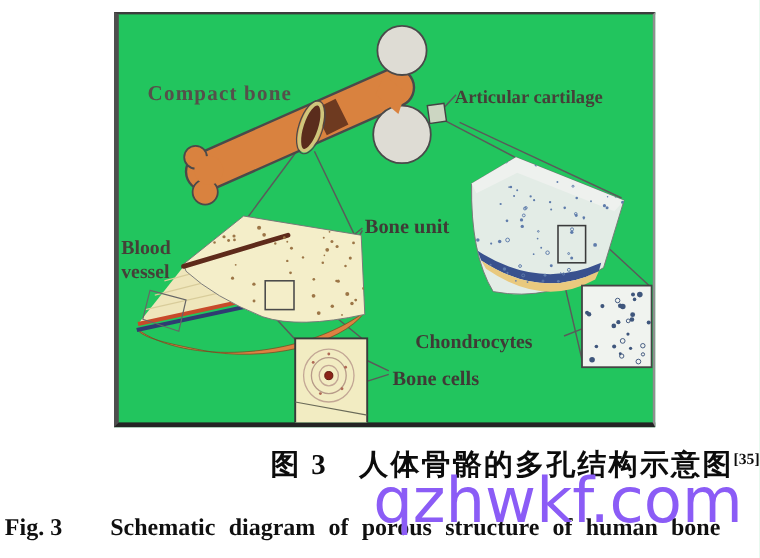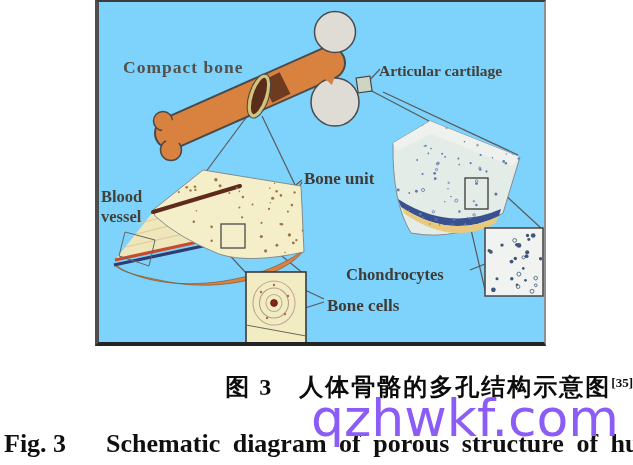--- a/index.html
+++ b/index.html
@@ -1,31 +1,31 @@
 <!DOCTYPE html>
 <html><head>
 <meta charset="utf-8">
 <style>
   html,body{margin:0;padding:0;background:#ffffff;}
   #page{position:relative;width:633px;height:465px;background:#ffffff;overflow:hidden;
         font-family:"Liberation Serif",serif;}
   
-  #frame{position:absolute;left:95px;top:0;width:445px;height:340px;
-         background:#7dd3fc;
+  #frame{position:absolute;left:95px;top:10px;width:445px;height:340px;
+         background:#22c55e;
          border-top:2px solid #3c3c3c;border-right:2px solid #8f8f8f;
          border-bottom:4px solid #242424;border-left:4px solid #4e4e4e;}
   #frame svg{display:block;}
   svg text{font-family:"Liberation Serif",serif;font-weight:600;}
   
   #caption-cn{position:absolute;left:0;top:371px;width:633px;text-align:right;
               font-size:24px;font-weight:700;color:#0c0c0c;letter-spacing:2px;
               font-family:"Liberation Serif",serif;}
   #caption-cn sup{font-size:13px;font-weight:700;letter-spacing:0;vertical-align:8px;}
   #caption-en{position:absolute;left:4px;top:429px;width:627px;display:flex;
-              font-size:26px;font-weight:600;color:#101010;
+              font-size:20px;font-weight:600;color:#101010;
               font-family:"Liberation Serif",serif;}
   #caption-en .fig-num{flex:0 0 auto;}
   #caption-en .fig-text{flex:1 1 auto;margin-left:40px;word-spacing:6px;white-space:nowrap;}
   #watermark{position:absolute;left:311px;top:392px;font-size:52px;font-weight:400;
              color:#8b5cf6;font-family:"DejaVu Sans","Liberation Sans",sans-serif;
              letter-spacing:0px;line-height:1;white-space:nowrap;}
 </style>
 </head>
 <body>
 

